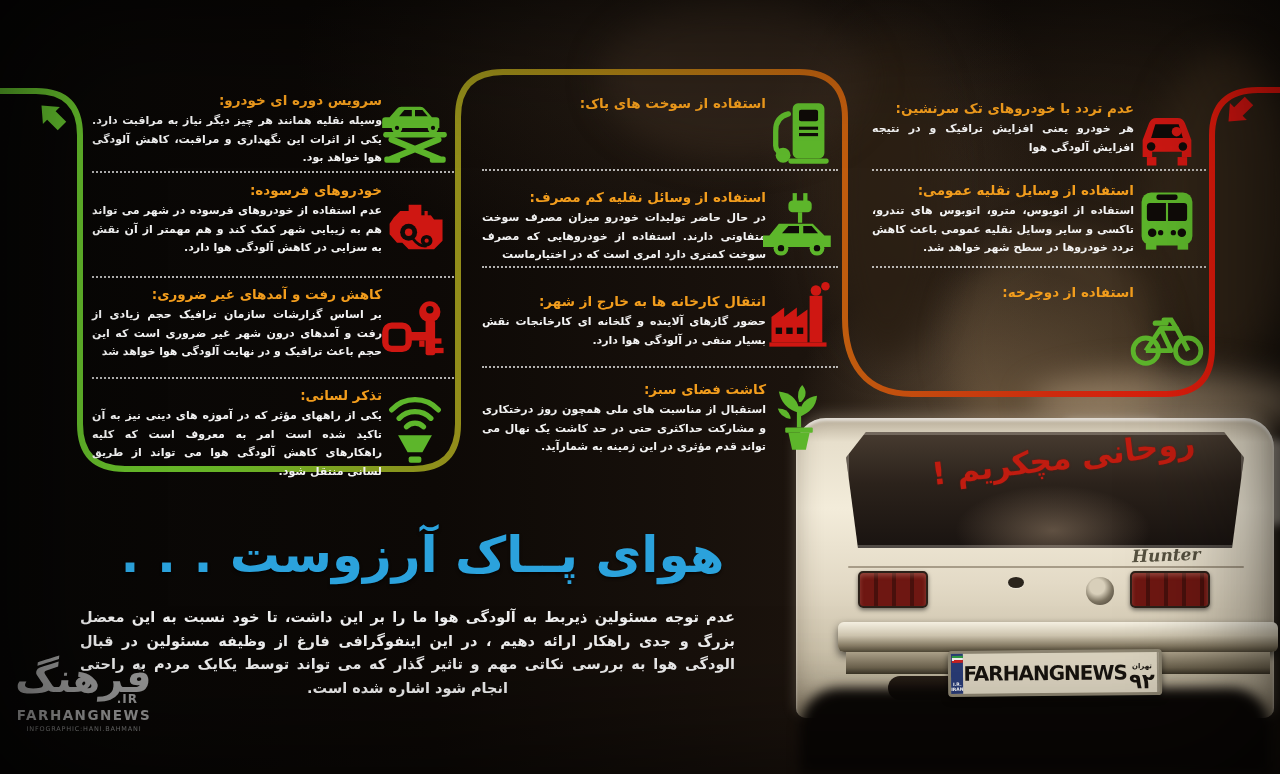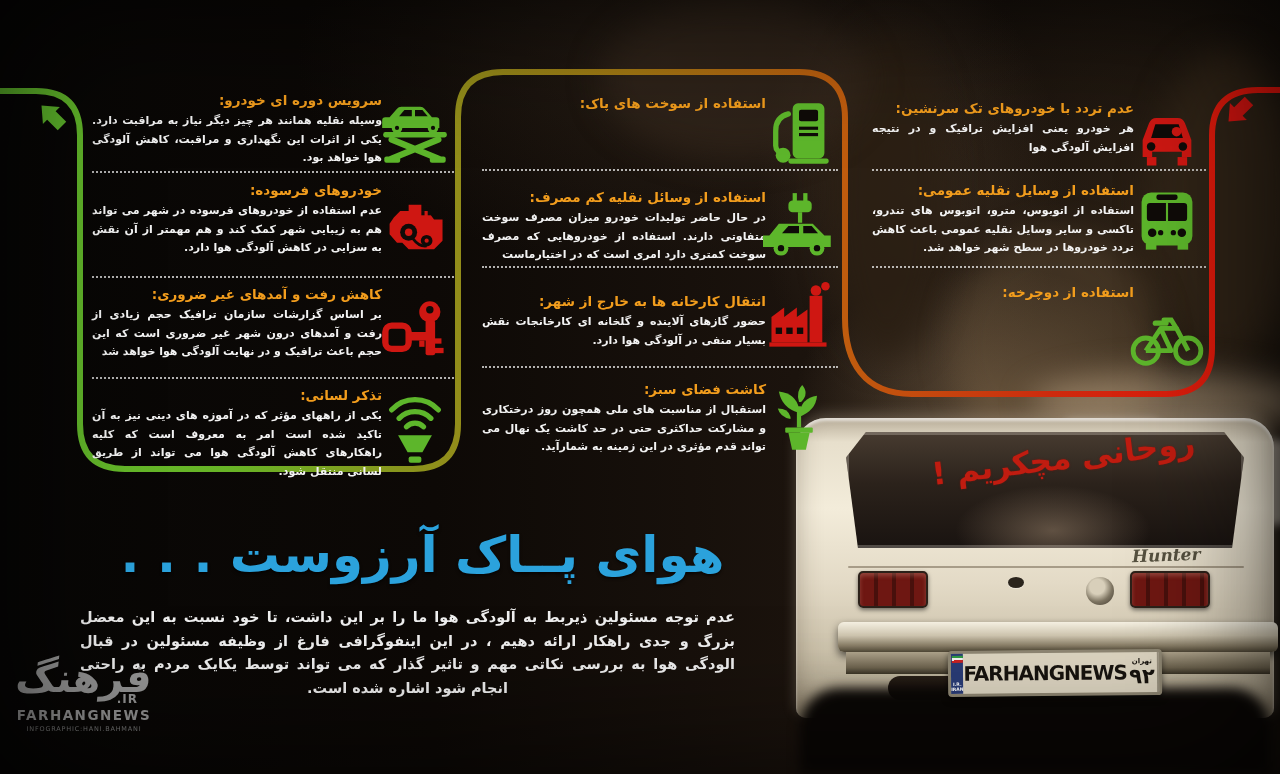--- a/index.html
+++ b/index.html
@@ -84,21 +84,21 @@
   .plate{left:948px;top:650px;width:208px;height:40px;z-index:6;transform:rotate(-.5deg);
     background:#ded6c2;border:3px solid #8f8773;border-radius:4px;display:flex;align-items:stretch;
     box-shadow:0 3px 6px rgba(0,0,0,.55);}
   .plate-strip{width:17px;background:#2a3c77;display:flex;flex-direction:column;align-items:center;
     justify-content:space-between;padding:2px 0;}
   .plate-flag{width:11px;height:7px;background:linear-gradient(180deg,#2f9b44 33%,#f2f2f2 33% 66%,#cc2222 66%);}
   .plate-country{color:#fff;font-size:4.5px;line-height:5px;text-align:center;font-weight:bold;}
   .plate-main{flex:1;display:flex;align-items:center;justify-content:center;
     color:#17130e;font-weight:bold;font-size:20px;letter-spacing:-1px;}
   .plate-num{width:52px;border-right:2px solid #9a9280;display:flex;flex-direction:column;
-    align-items:center;justify-content:center;color:#17130e;direction:rtl;}
+    align-items:center;justify-content:flex-end;color:#17130e;direction:rtl;}
   .plate-city{font-size:7px;font-weight:bold;line-height:7px;}
   .plate-digits{font-size:21px;font-weight:bold;line-height:22px;}
   .abs{position:absolute;}
   .vignette{position:absolute;inset:0;z-index:7;pointer-events:none;
     box-shadow:inset 0 0 140px rgba(0,0,0,.75);}
 </style>
 </head>
 <body>
 
 <div id="stage">

